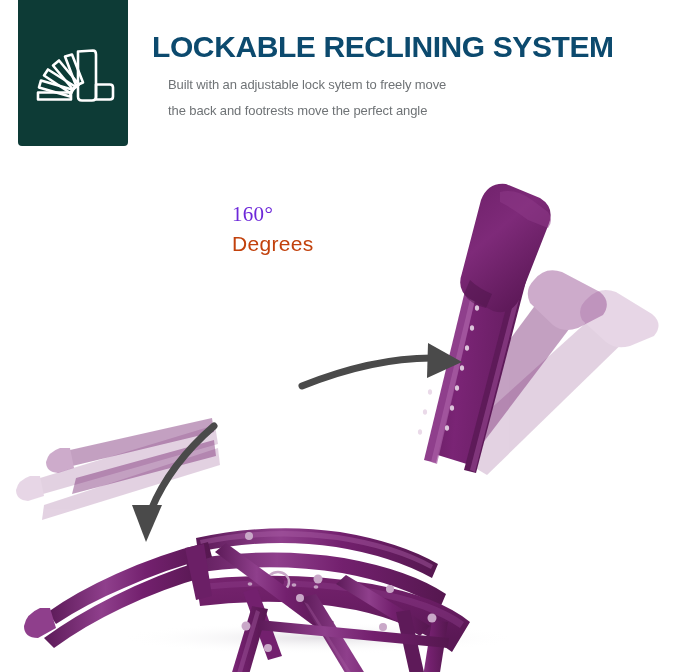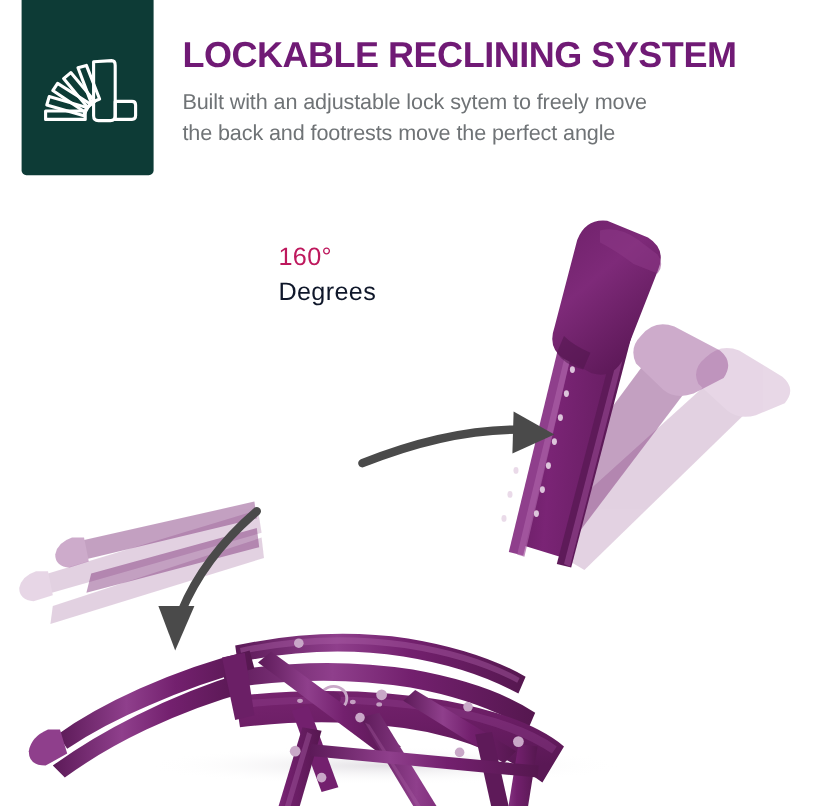--- a/index.html
+++ b/index.html
@@ -56,33 +56,33 @@
     left: 152px;
     top: 30px;
     width: 520px;
   }
 
   .title {
     font-family: "Liberation Sans", sans-serif;
     font-size: 30px;
     font-weight: bold;
     letter-spacing: -0.4px;
-    color: #701a75;
+    color: #0c4a6e;
     line-height: 34px;
     margin: 0;
     white-space: nowrap;
   }
 
   .subtitle {
     font-family: "Liberation Sans", sans-serif;
-    font-size: 18px;
+    font-size: 13px;
     font-weight: normal;
     color: #6f7376;
     line-height: 26px;
-    margin: 8px 0 0 0;
+    margin: 8px 0 0 16px;
     letter-spacing: -0.1px;
   }
 
   
   .illustration {
     position: absolute;
     left: 0;
     top: 160px;
     width: 679px;
     height: 512px;
@@ -95,31 +95,31 @@
   .annotation {
     position: absolute;
     left: 232px;
     top: 200px;
     width: 150px;
     text-align: left;
     pointer-events: none;
   }
   .annotation .deg-value {
     display: block;
-    font-family: Liberation Sans, sans-serif;
+    font-family: Liberation Serif, serif;
     font-size: 21px;
-    color: #be185d;
+    color: #6d28d9;
     line-height: 29px;
     letter-spacing: 0.3px;
   }
   .annotation .deg-label {
     display: block;
     font-family: "Liberation Sans", sans-serif;
     font-size: 21px;
-    color: #0f172a;
+    color: #c2410c;
     line-height: 29px;
     letter-spacing: 0.3px;
   }
 </style>
 </head>
 <body>
 
 <div id="page">
 
   <div class="header">

